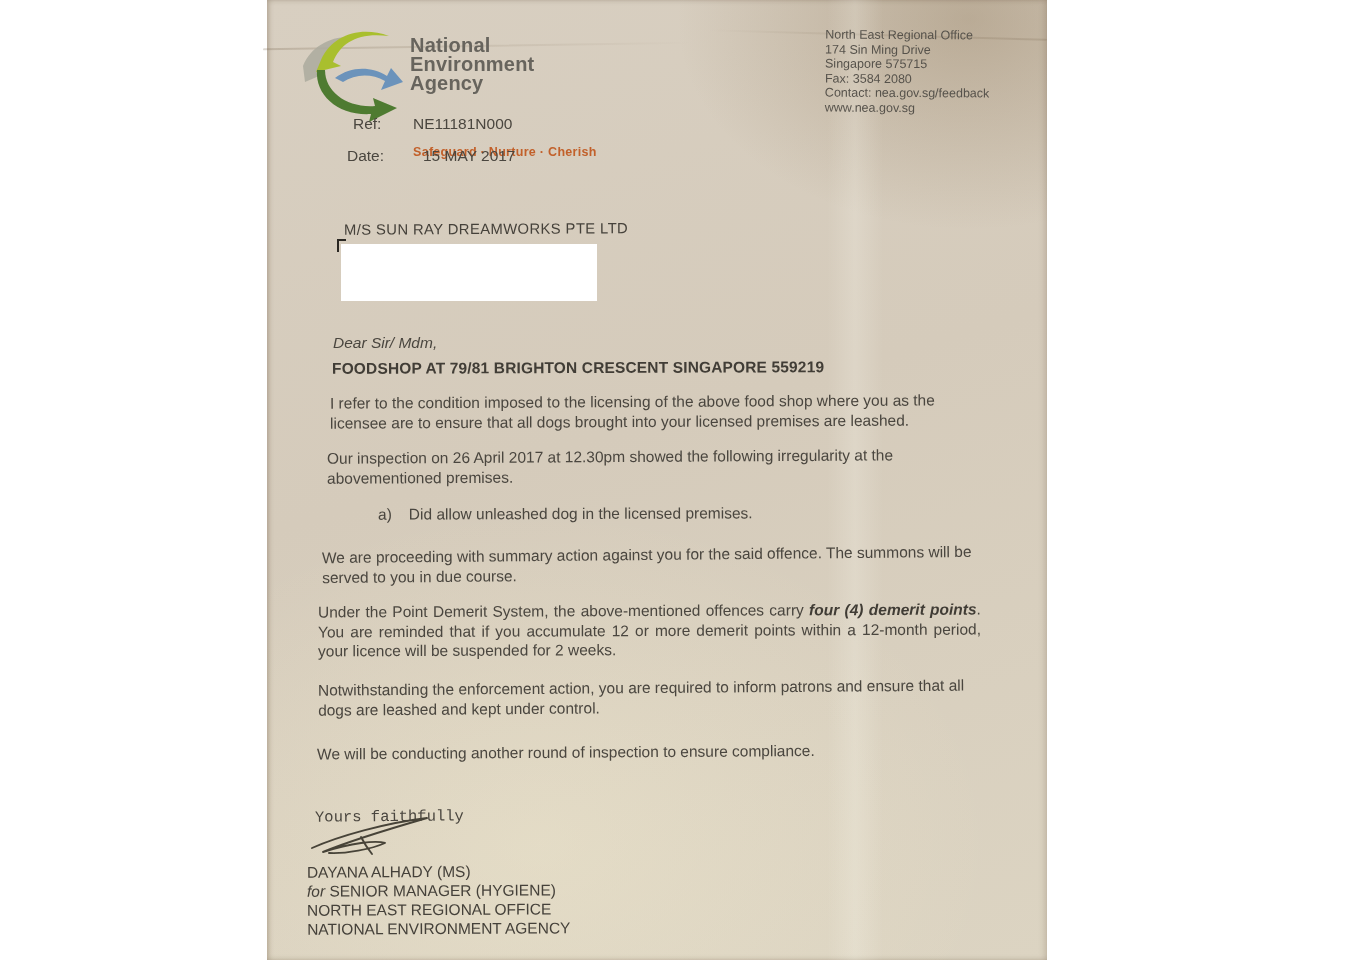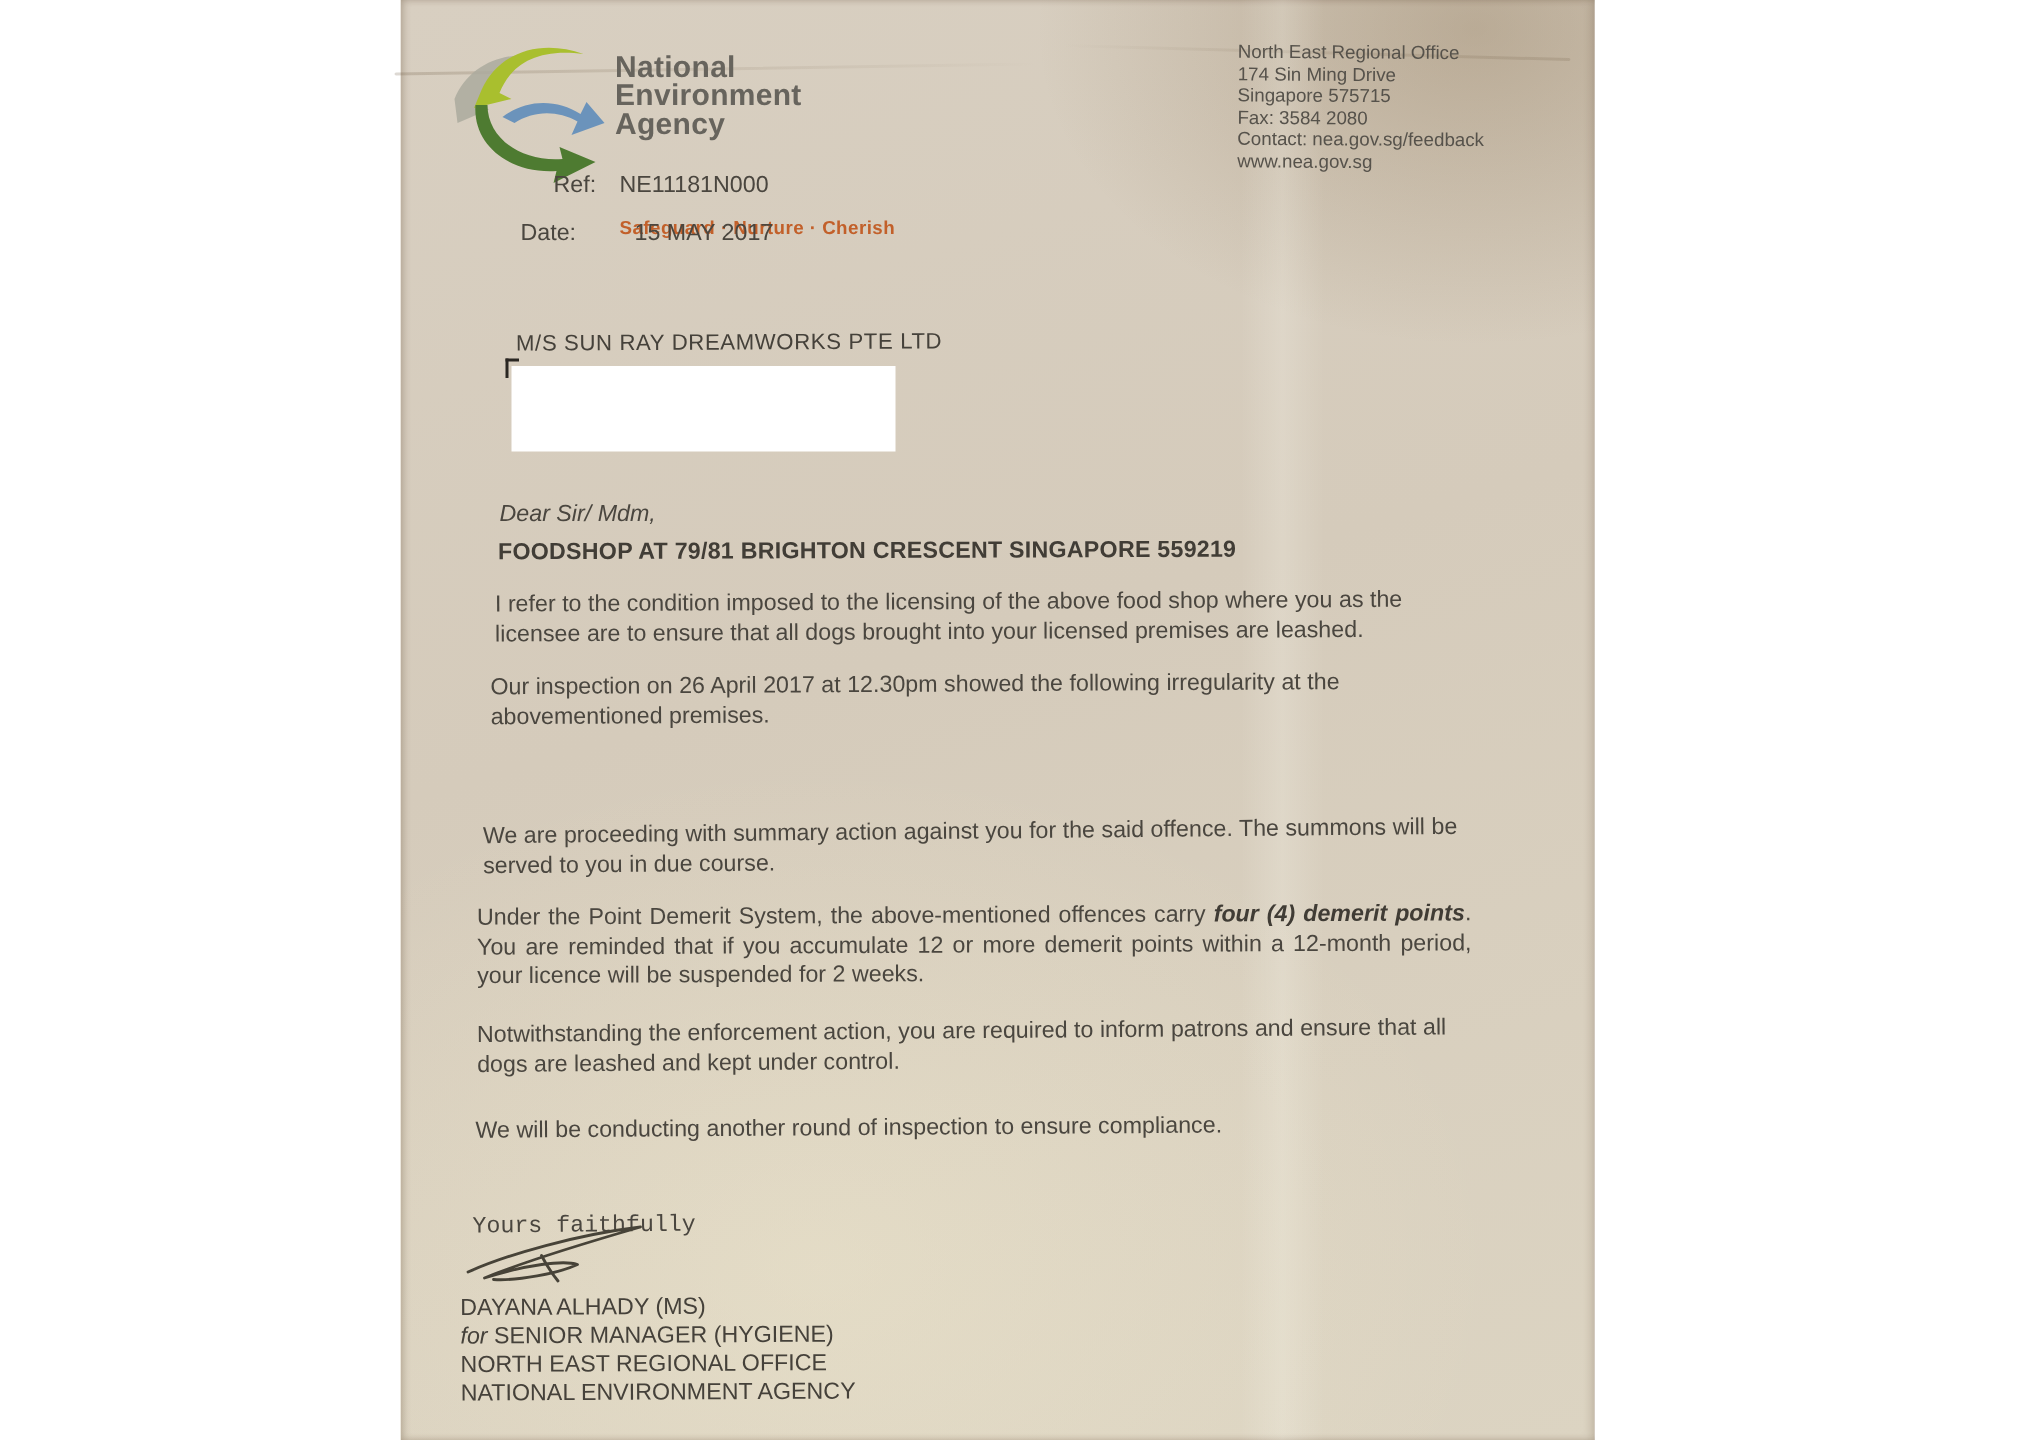--- a/index.html
+++ b/index.html
@@ -25,21 +25,20 @@
     width: 780px;
     height: 960px;
     color: #4a463f;
     background:
       radial-gradient(ellipse 430px 310px at 90% 2%, rgba(124,98,64,0.32), rgba(124,98,64,0) 68%),
       radial-gradient(ellipse 650px 480px at 35% 88%, rgba(252,246,214,0.30), rgba(252,246,214,0) 70%),
       linear-gradient(164deg, #d8cfc1 0%, #d5cbbb 45%, #dcd4c2 100%);
     box-shadow:
       inset 3px 0 5px -1px rgba(90,70,48,0.28),
       inset -3px 0 6px -1px rgba(90,70,48,0.22);
-    padding-left: 16px;
   }
   .crease-top-left {
     position: absolute; left: -4px; top: 45px; width: 430px; height: 2px;
     background: linear-gradient(90deg, rgba(100,80,55,0.22), rgba(100,80,55,0.07) 70%, transparent);
     transform: rotate(-0.9deg); border-radius: 2px;
   }
   .crease-top-right {
     position: absolute; left: 440px; top: 34px; width: 340px; height: 2px;
     background: linear-gradient(90deg, transparent, rgba(100,80,55,0.10) 40%, rgba(100,80,55,0.17));
     transform: rotate(1.6deg); border-radius: 2px;
@@ -60,21 +59,21 @@
     font-size: 12.5px; font-weight: bold; color: #c2602a; letter-spacing: 0.3px; margin-top: 44px;
   }
   .office {
     position: absolute; left: 558px; top: 28px;
     font-size: 12.5px; line-height: 14.6px; color: #56524b;
     transform: rotate(0.3deg);
   }
   .meta-row { position: absolute; font-size: 15.5px; color: #4a463f; }
   .ref-row   { left: 0; top: 115px; }
   .date-row  { left: 0; top: 147px; }
-  .ref-row .lbl  { position: absolute; left: 102px; white-space: nowrap; }
+  .ref-row .lbl  { position: absolute; left: 86px; white-space: nowrap; }
   .ref-row .val  { position: absolute; left: 146px; white-space: nowrap; }
   .date-row .lbl { position: absolute; left: 80px; white-space: nowrap; }
   .date-row .val { position: absolute; left: 136px; white-space: nowrap; margin-left: 20px; }
   
   .recipient {
     position: absolute; left: 77px; top: 221px;
     font-size: 14.8px; letter-spacing: 0.4px; color: #45413a;
     transform: rotate(-0.3deg); white-space: nowrap;
   }
   .redact-box {
@@ -159,20 +158,23 @@
     <div class="redact-box">
       <div class="redact-tick"></div>
     </div>
 
     <div class="body-text salutation">Dear Sir/ Mdm,</div>
     <div class="body-text subject">FOODSHOP AT 79/81 BRIGHTON CRESCENT SINGAPORE 559219</div>
 
     <div class="body-text p1">I refer to the condition imposed to the licensing of the above food shop where you as the licensee are to ensure that all dogs brought into your licensed premises are leashed.</div>
     <div class="body-text p2">Our inspection on 26 April 2017 at 12.30pm showed the following irregularity at the abovementioned premises.</div>
 
+    <div class="body-text item-a">
+      <span class="item-label">a)</span><span>Did allow unleashed dog in the licensed premises.</span>
+    </div>
 
     <div class="body-text p3">We are proceeding with summary action against you for the said offence. The summons will be served to you in due course.</div>
 
     <div class="body-text p4"><span>Under the Point Demerit System, the above-mentioned offences carry </span><span class="emph">four (4) demerit points</span><span>. You are reminded that if you accumulate 12 or more demerit points within a 12-month period, your licence will be suspended for 2 weeks.</span></div>
 
     <div class="body-text p5">Notwithstanding the enforcement action, you are required to inform patrons and ensure that all dogs are leashed and kept under control.</div>
     <div class="body-text p6">We will be conducting another round of inspection to ensure compliance.</div>
 
     <div class="body-text valediction">Yours faithfully</div>
 

